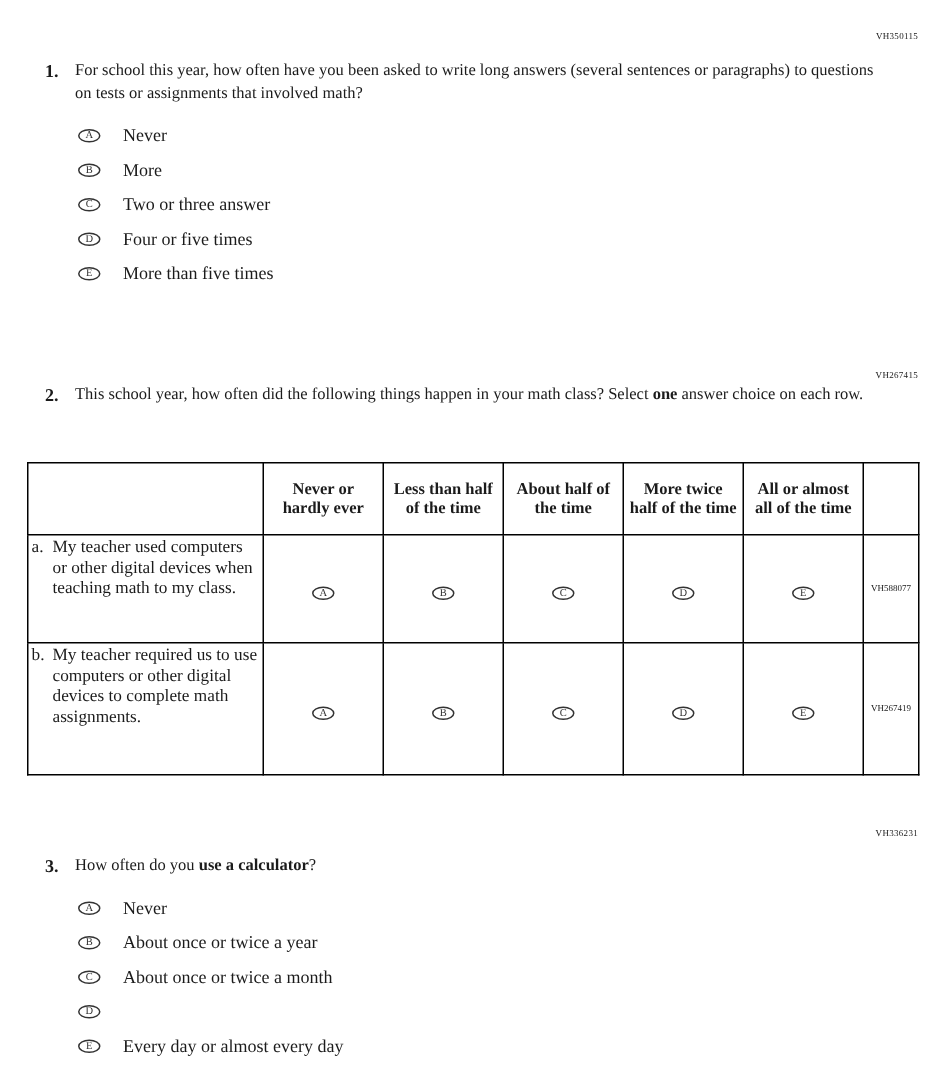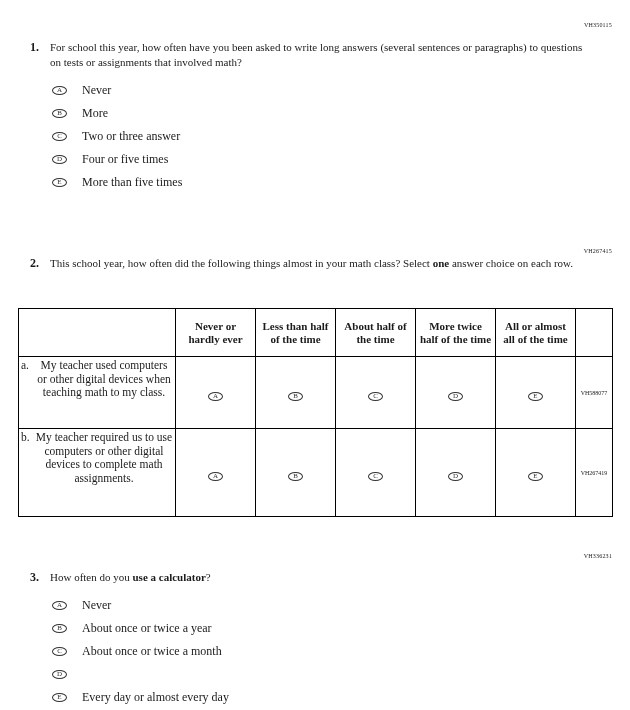--- a/index.html
+++ b/index.html
@@ -47,21 +47,21 @@
     table-layout: fixed;
   }
   .qtable th, .qtable td { border: 1px solid #000; padding: 2px 3px; }
   .qtable th {
     font-weight: bold; font-size: 11px; line-height: 1.18;
     text-align: center; vertical-align: middle; height: 48px;
   }
   .qtable td.stub { vertical-align: top; font-size: 11.5px; line-height: 13.5px; padding: 2px 2px 2px 2px; }
   .stub-inner { display: flex; }
   .stub-letter { flex: 0 0 14px; }
-  .stub-text { flex: 1; text-align: center; }
+  .stub-text { flex: 1; }
   .qtable td.bubble-cell { text-align: center; vertical-align: middle; }
   .qtable td.code-cell { text-align: center; vertical-align: middle; font-size: 6px; padding: 0; }
   tr.row-a { height: 72px; }
   tr.row-b { height: 88px; }
 </style>
 </head>
 <body>
 
 <div class="page">
 
@@ -104,21 +104,21 @@
             <span>E</span>
           </span>
         <span class="opt-label">More than five times</span>
       </div>
     </div>
   </div>
 
   <div class="question" style="left:30px; top:256px;">
     <div class="qline">
       <span class="qnum">2.</span>
-      <span class="qtext"><span>This school year, how often did the following things almost in your math class? Select </span><b>one</b><span> answer choice on each row.</span></span>
+      <span class="qtext"><span>This school year, how often did the following things happen in your math class? Select </span><b>one</b><span> answer choice on each row.</span></span>
     </div>
   </div>
 
   <table class="qtable">
     <colgroup>
       <col style="width:157px">
       <col style="width:80px">
         <col style="width:80px">
         <col style="width:80px">
         <col style="width:80px">

